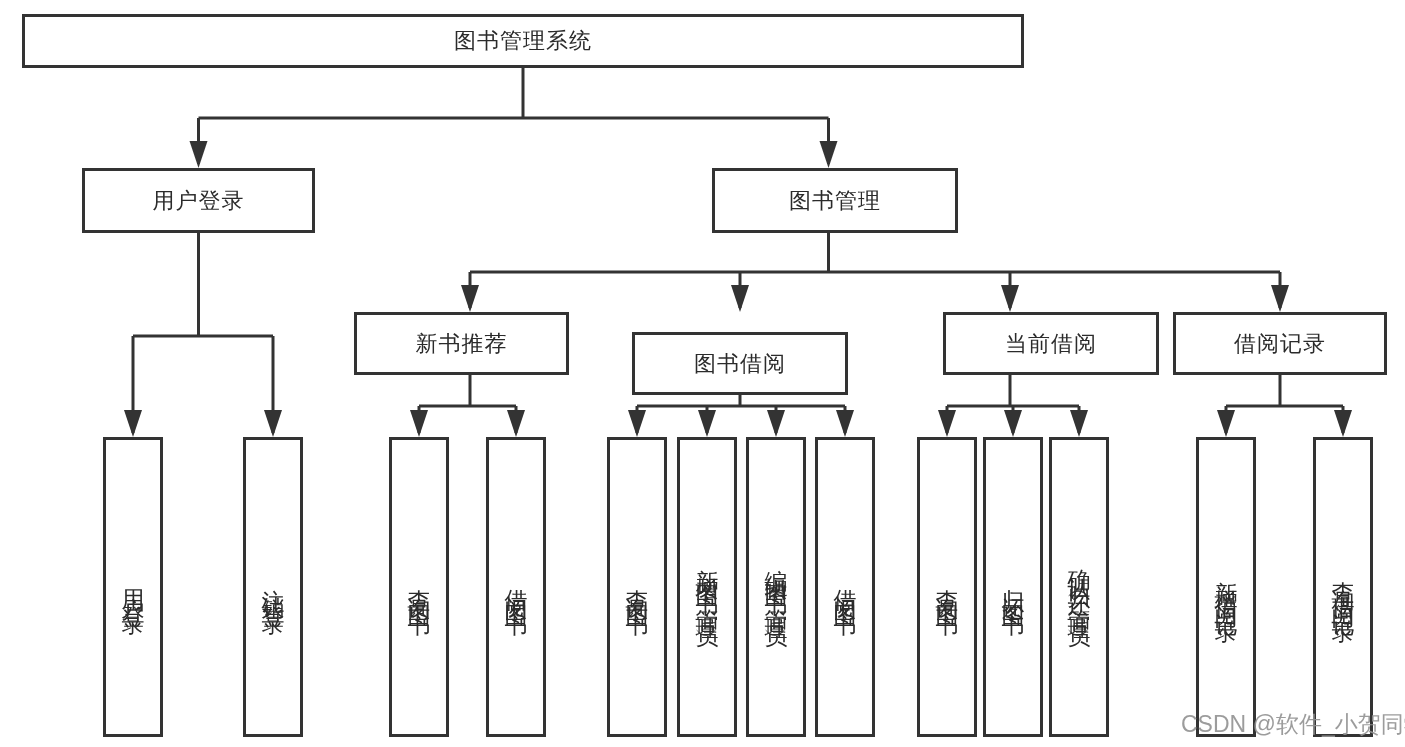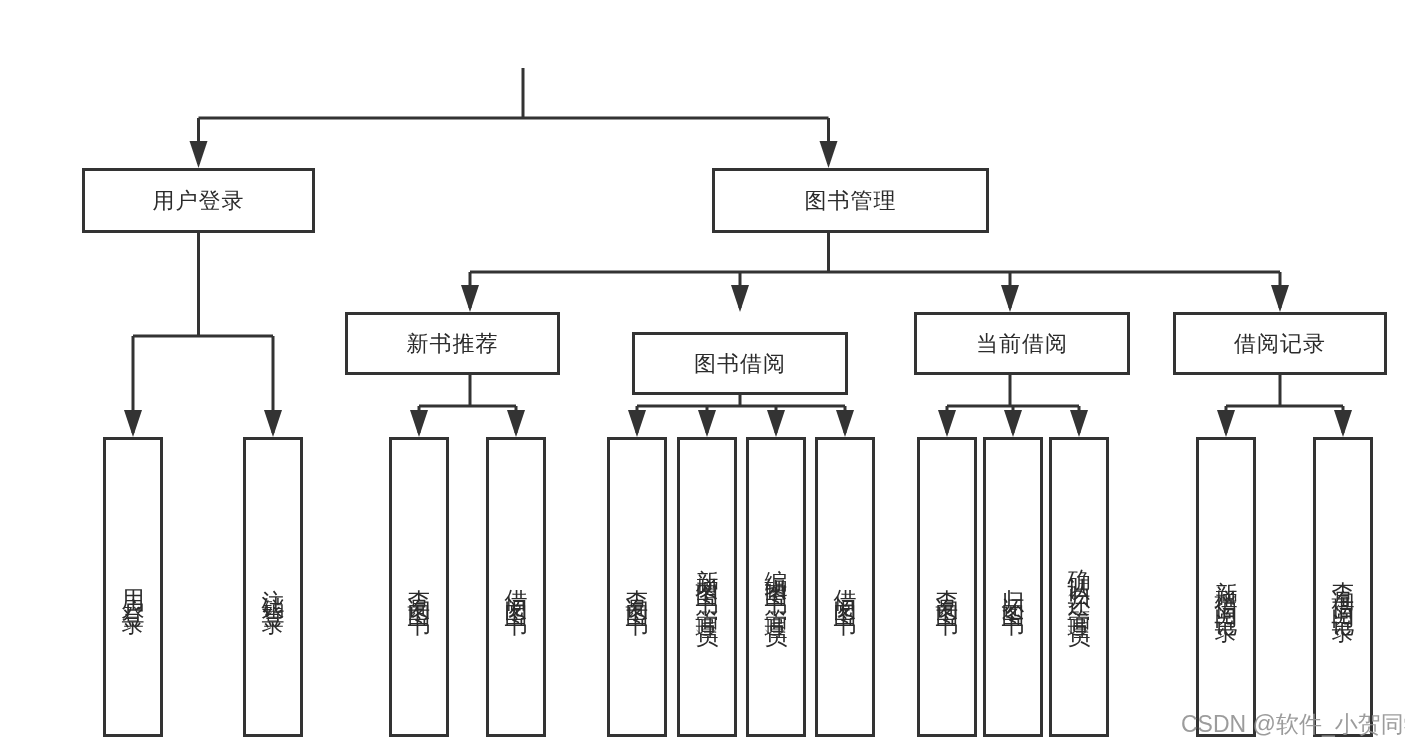--- a/index.html
+++ b/index.html
@@ -116,35 +116,38 @@
       <polygon points="767,410 785,410 776,437"></polygon>
       <polygon points="836,410 854,410 845,437"></polygon>
       <polygon points="938,410 956,410 947,437"></polygon>
       <polygon points="1004,410 1022,410 1013,437"></polygon>
       <polygon points="1070,410 1088,410 1079,437"></polygon>
       <polygon points="1217,410 1235,410 1226,437"></polygon>
       <polygon points="1334,410 1352,410 1343,437"></polygon>
     </g>
   </svg>
 
+  <div class="node" style="left:22px; top:14px; width:1002px; height:54px;">
+    <span class="hlabel">图书管理系统</span>
+  </div>
 
   <div class="node" style="left:82px; top:168px; width:233px; height:65px;">
     <span class="hlabel">用户登录</span>
   </div>
-  <div class="node" style="left:712px; top:168px; width:277px; height:65px;">
+  <div class="node" style="left:712px; top:168px; width:246px; height:65px;">
     <span class="hlabel">图书管理</span>
   </div>
 
-  <div class="node" style="left:345px; top:312px; width:215px; height:63px;">
+  <div class="node" style="left:354px; top:312px; width:215px; height:63px;">
     <span class="hlabel">新书推荐</span>
   </div>
   <div class="node" style="left:632px; top:312px; width:216px; height:63px;margin-top:20px;">
     <span class="hlabel">图书借阅</span>
   </div>
-  <div class="node" style="left:914px; top:312px; width:216px; height:63px;">
+  <div class="node" style="left:943px; top:312px; width:216px; height:63px;">
     <span class="hlabel">当前借阅</span>
   </div>
   <div class="node" style="left:1173px; top:312px; width:214px; height:63px;">
     <span class="hlabel">借阅记录</span>
   </div>
 
   <div class="node vnode" style="left:103px; top:437px; width:60px; height:300px;">
     <span class="vlabel">用户登录</span>
   </div>
   <div class="node vnode" style="left:243px; top:437px; width:60px; height:300px;">

